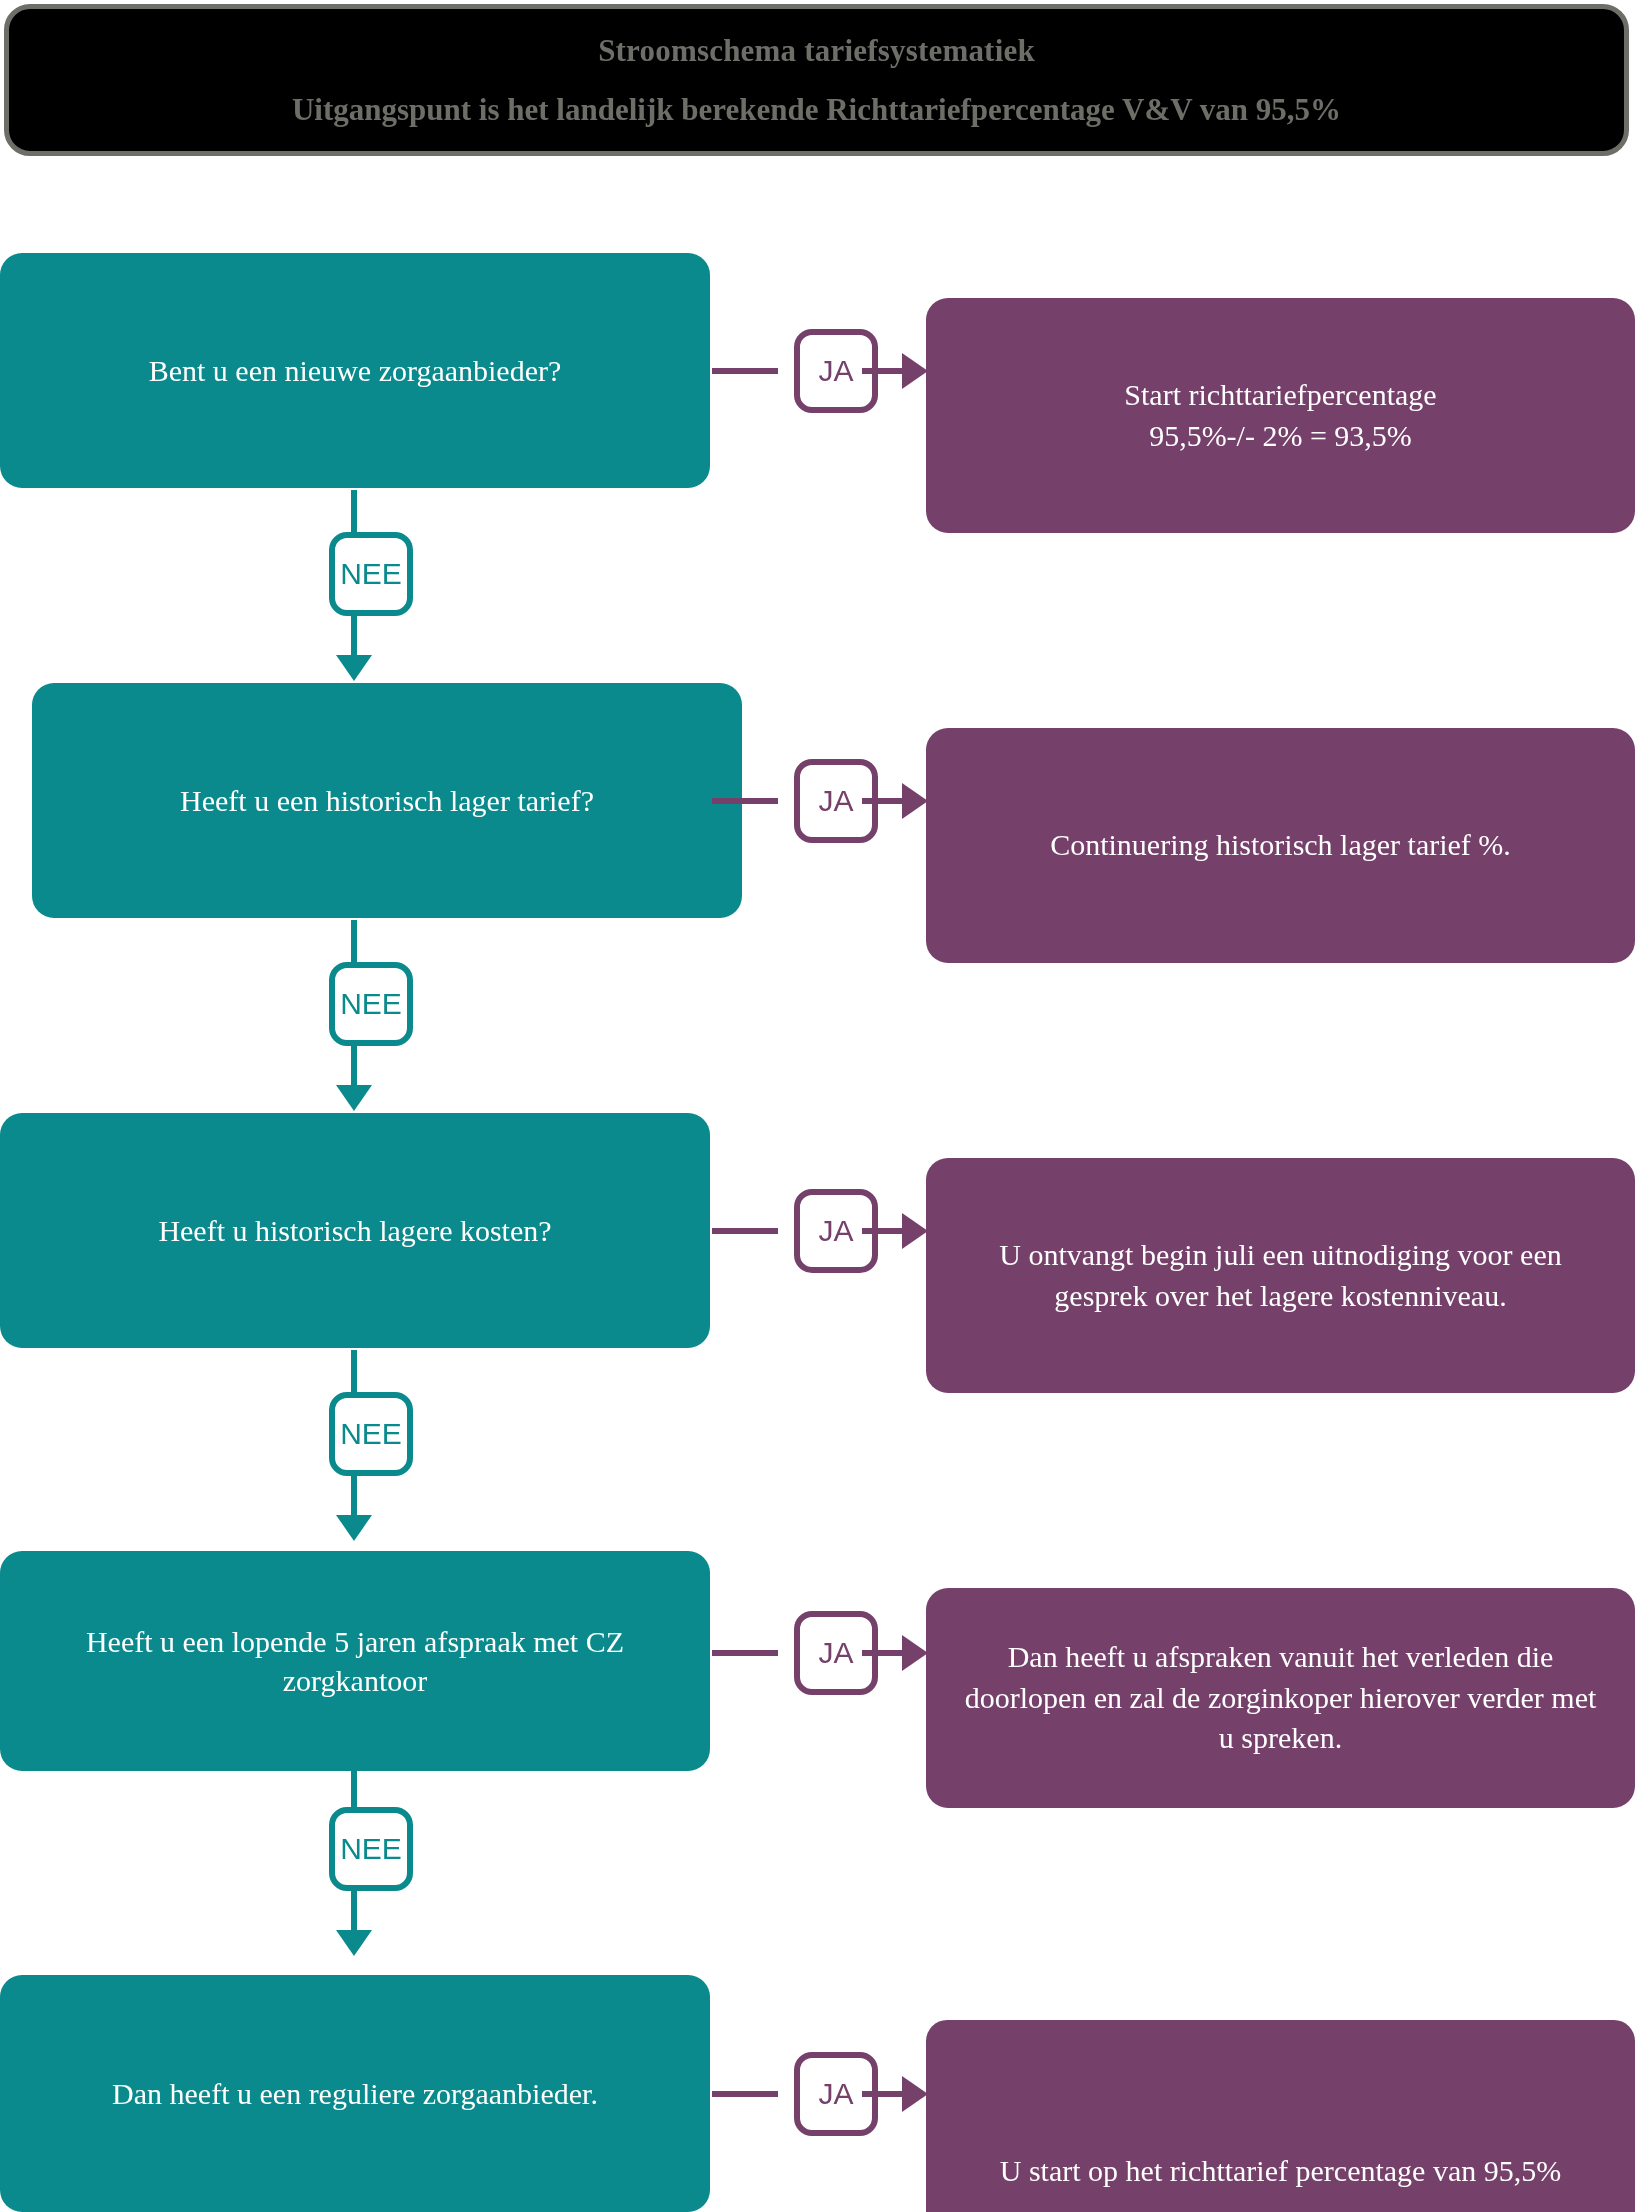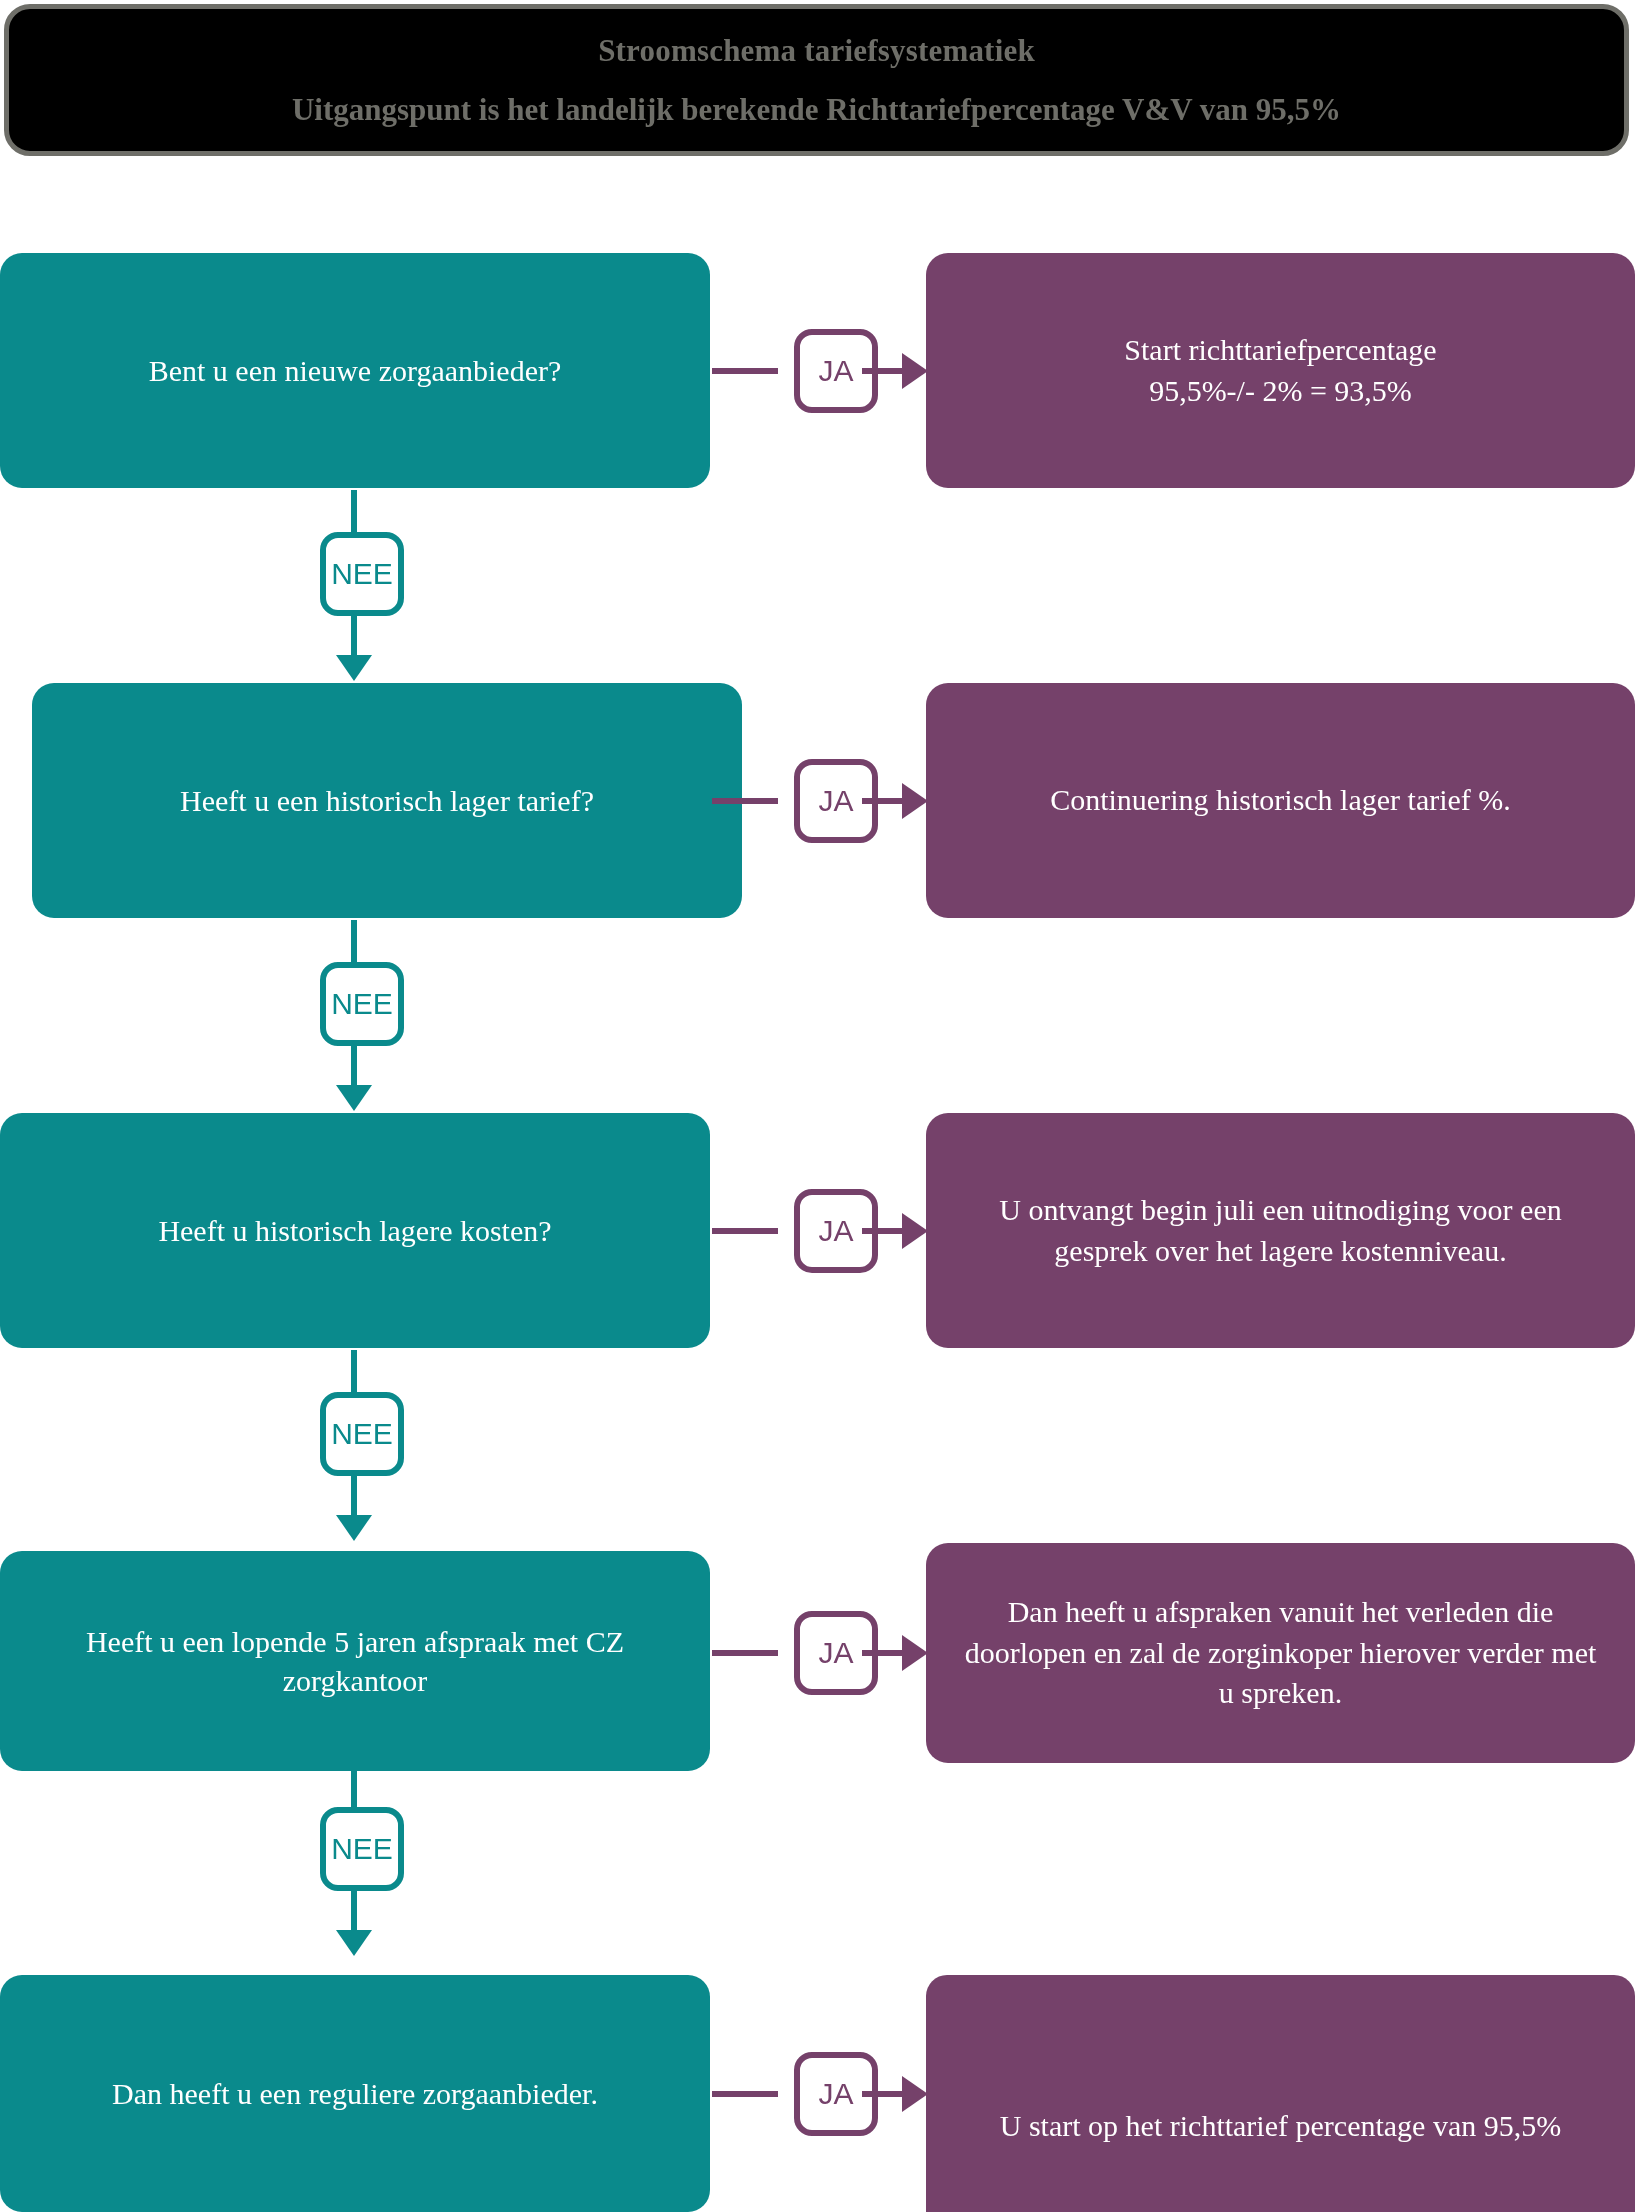--- a/index.html
+++ b/index.html
@@ -82,20 +82,21 @@
     left: 926px;
     width: 709px;
     background: #75416a;
     border-radius: 22px;
     color: #ffffff;
     display: flex;
     align-items: center;
     justify-content: center;
     box-sizing: border-box;
     padding: 2px 30px;
+    margin-top: 45px;
   }
   .a-box .a-text {
     font-size: 30px;
     line-height: 1.36;
     text-align: center;
     color: #ffffff;
   }
 
   
   .ja-connector {
@@ -159,21 +160,21 @@
   }
   .nee-line-top {
     position: absolute;
     left: 39px;
     top: 0px;
     width: 6px;
     background: #0a8a8c;
   }
   .nee-badge {
     position: absolute;
-    left: 8px;
+    left: 17px;
     width: 84px;
     height: 84px;
     border: 6px solid #0a8a8c;
     border-radius: 18px;
     background: #ffffff;
     box-sizing: border-box;
     display: flex;
     align-items: center;
     justify-content: center;
   }

